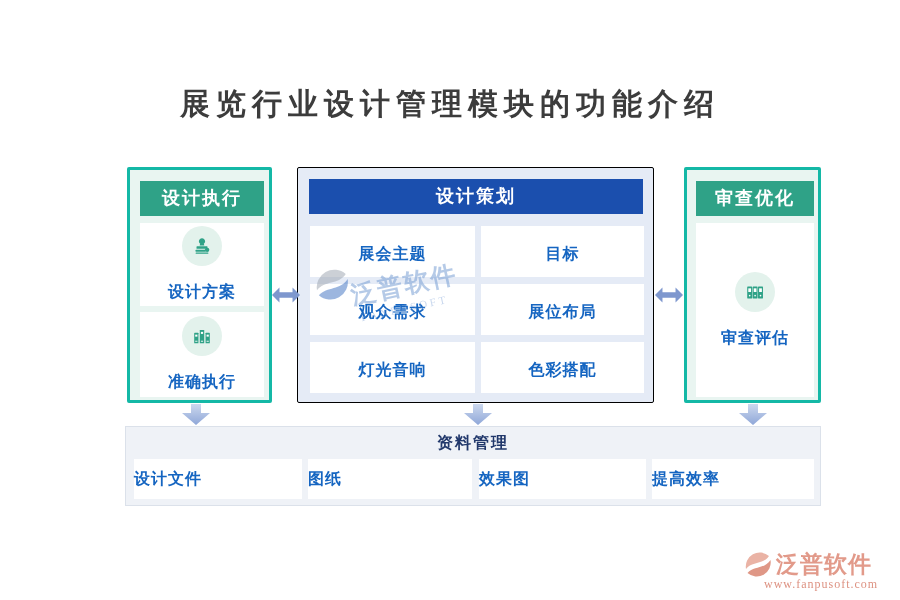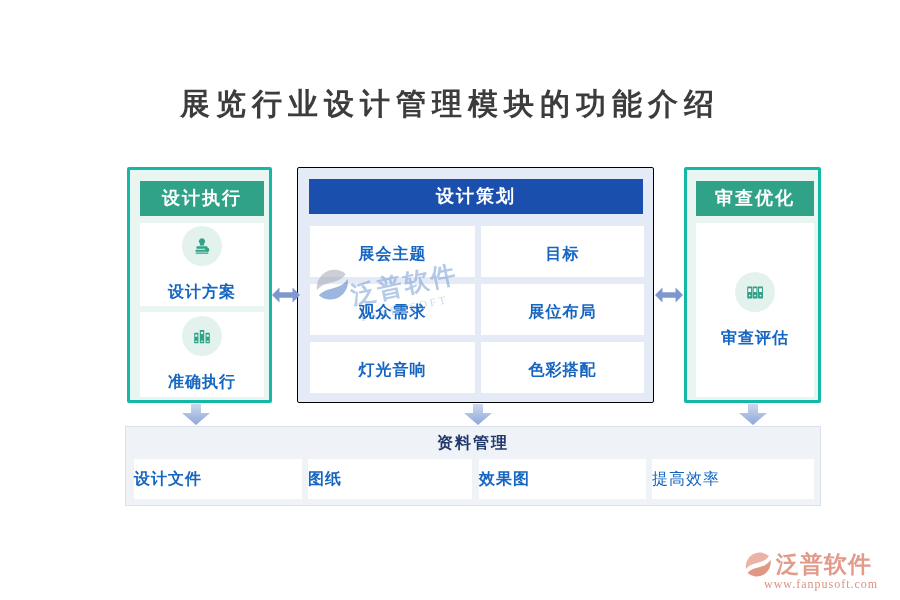--- a/index.html
+++ b/index.html
@@ -165,21 +165,21 @@
   <div class="bottom-cell" style="left:8px;width:168px;">
     <span class="label" style="color:#1565c1;font-weight:bold;font-size:16px;letter-spacing:1px;">设计文件</span>
   </div>
   <div class="bottom-cell" style="left:182px;width:164px;">
     <span class="label" style="color:#1565c1;font-weight:bold;font-size:16px;letter-spacing:1px;">图纸</span>
   </div>
   <div class="bottom-cell" style="left:353px;width:167px;">
     <span class="label" style="color:#1565c1;font-weight:bold;font-size:16px;letter-spacing:1px;">效果图</span>
   </div>
   <div class="bottom-cell" style="left:526px;width:162px;">
-    <span class="label" style="color:#1565c1;font-weight:normal;font-size:16px;letter-spacing:1px;">提高效率</span>
+    <span class="label" style="color:#1565c1;font-weight:bold;font-size:16px;letter-spacing:1px;">提高效率</span>
   </div>
 </div>
 
 <div class="abs watermark">
   <svg class="abs" style="left:0;top:8px;opacity:0.5;" width="40" height="40" viewBox="0 0 32 32">
     <path d="M4 21 C10 13 21 17 27 8 A14 14 0 0 0 4 21 Z" fill="#9aa3ae"></path>
     <path d="M5.5 25 C12 18 23 21 28.5 12 A14 14 0 0 1 5.5 25 Z" fill="#3b70c0"></path>
   </svg>
   <span class="wm-text">泛普软件</span>
   <span class="wm-sub">FANPUSOFT</span>

